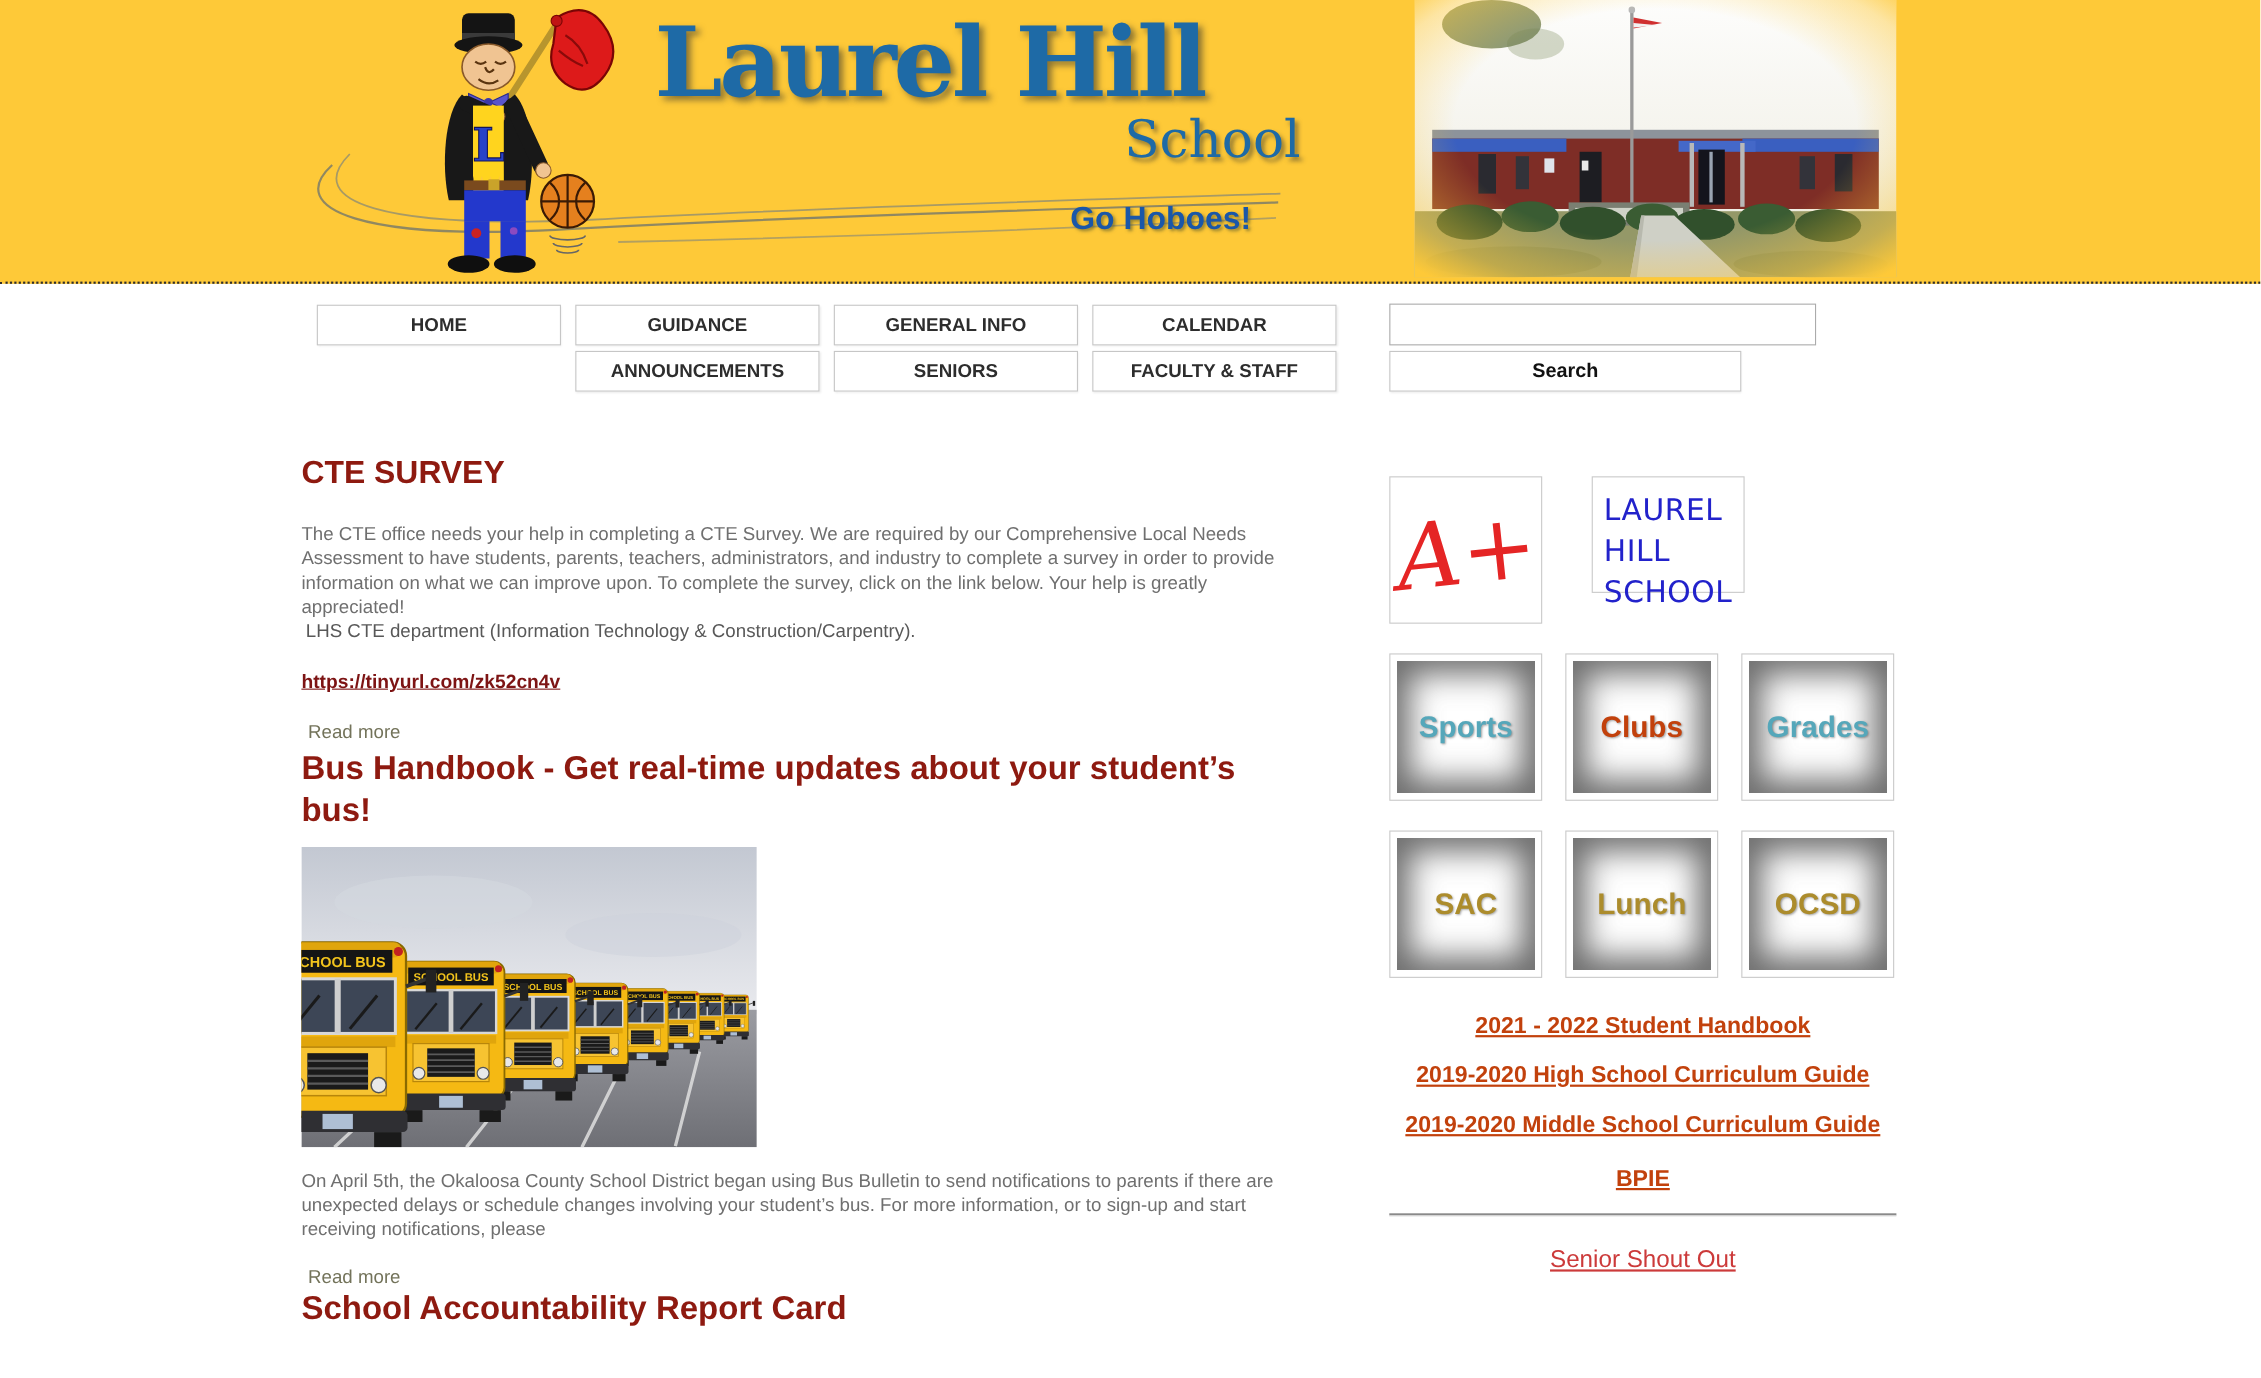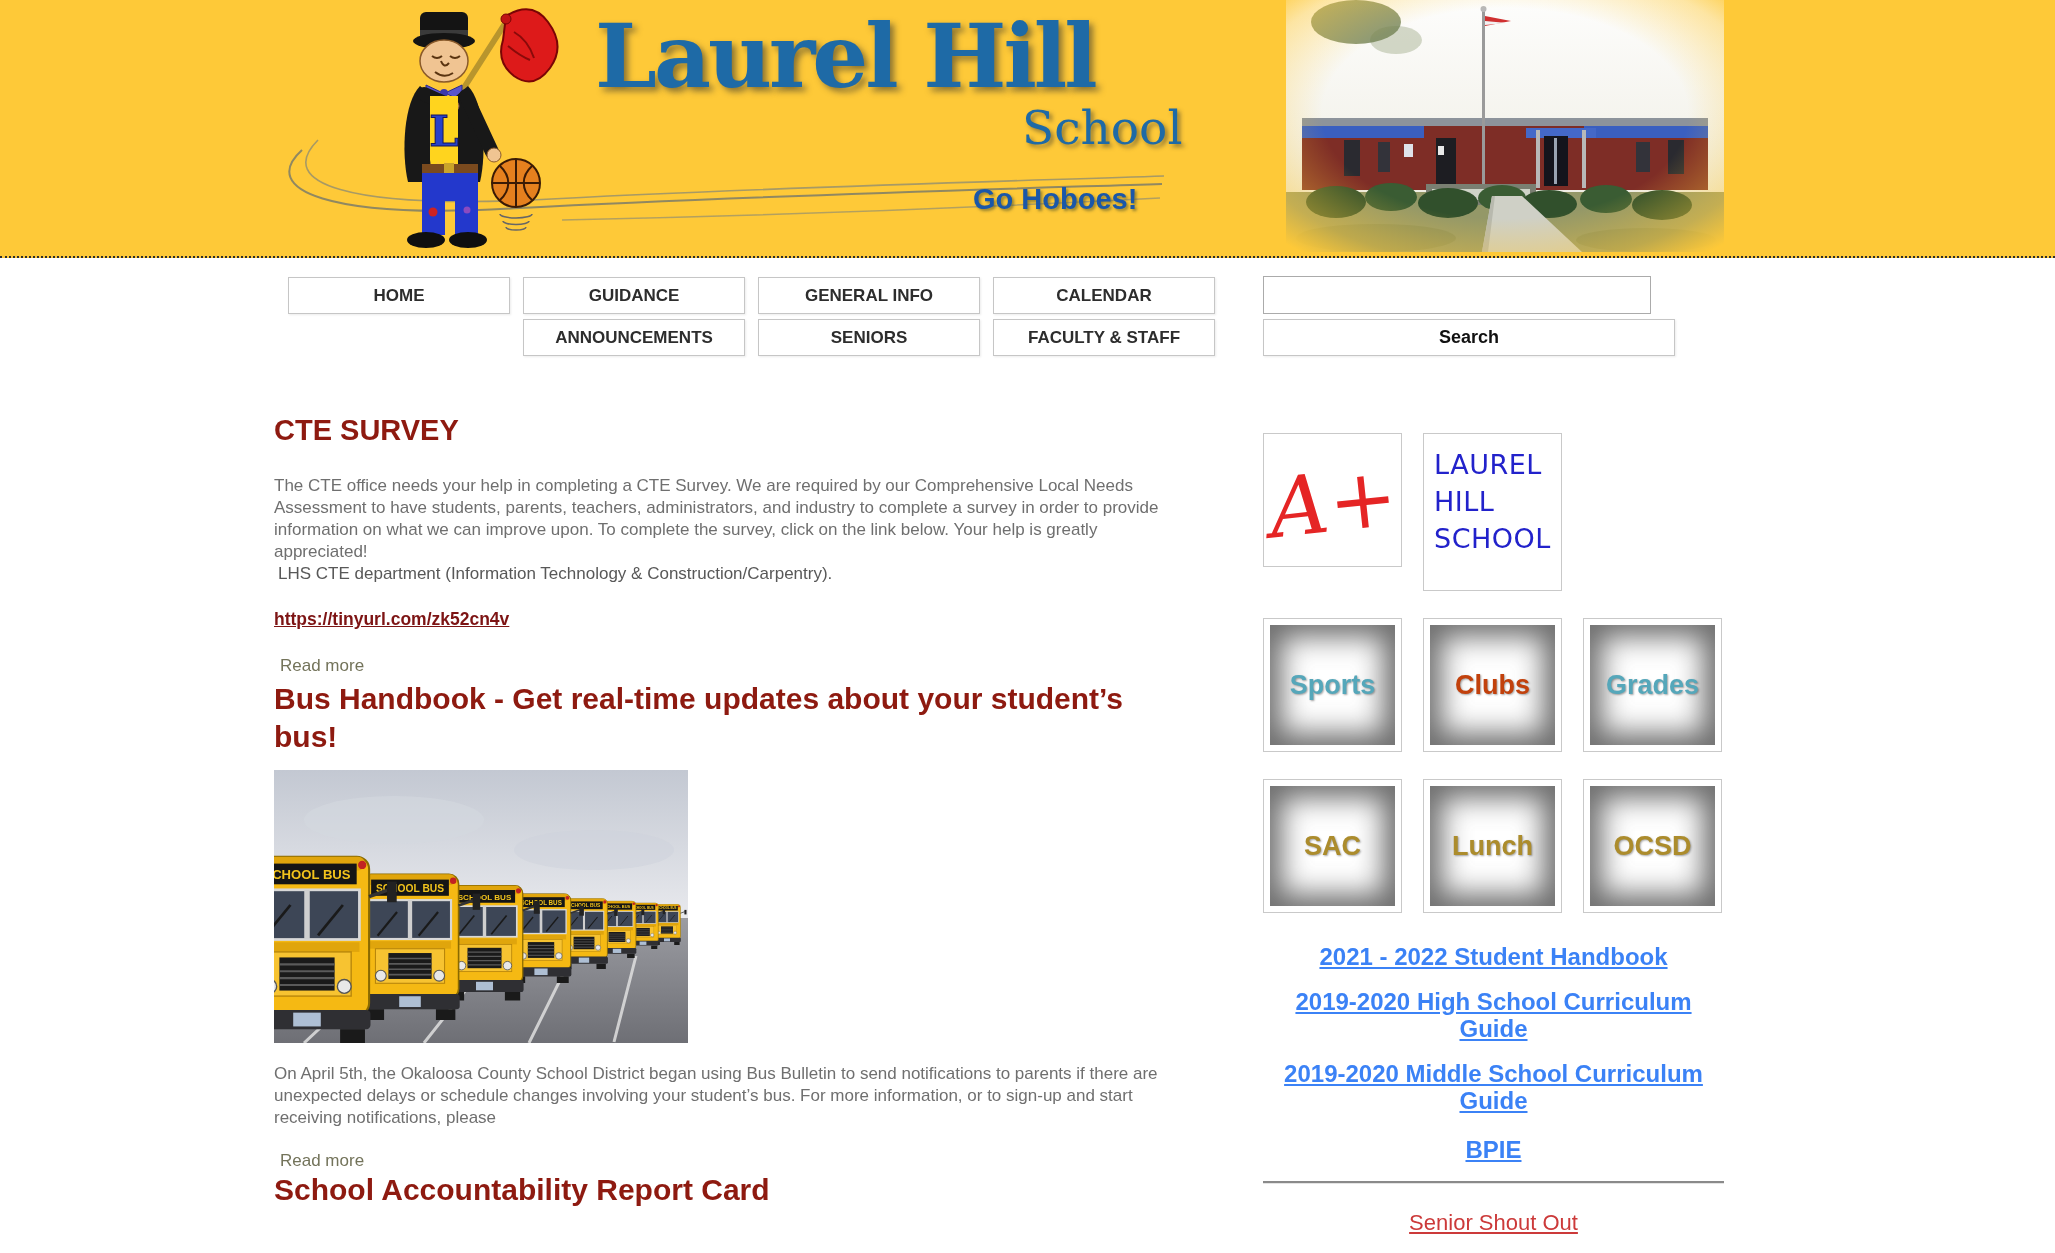--- a/index.html
+++ b/index.html
@@ -26,21 +26,21 @@
   .navbtn { position: absolute; background: #fff; border: 1px solid #c6c6c6;
     display: flex; align-items: center; justify-content: center; text-align: center;
     font-weight: bold; font-size: 17px; color: #2d2d2d; line-height: 21px;
     cursor: pointer; box-shadow: 1px 1px 2px rgba(0,0,0,.08); }
   .nb-r1 { top: 277px; height: 37px; width: 222px; }
   .nb-r2 { top: 319px; height: 37px; width: 222px; }
   .nb-c1 { left: 288px; } .nb-c2 { left: 523px; } .nb-c3 { left: 758px; } .nb-c4 { left: 993px; }
   .nb-tall { height: 63px; padding: 0 30px; }
   .search-input { position: absolute; left: 1263px; top: 276px; width: 388px; height: 38px;
     border: 1px solid #ababab; background: #fff; font-size: 17px; padding: 0 8px; }
-  .search-btn { position: absolute; left: 1263px; top: 319px; width: 412px; height: 37px;
+  .search-btn { position: absolute; left: 1263px; top: 319px; width: 320px; height: 37px;
     background: #fff; border: 1px solid #c6c6c6; font-weight: bold; font-size: 18px;
     color: #111; display: flex; align-items: center; justify-content: center; cursor: pointer;
     box-shadow: 1px 1px 2px rgba(0,0,0,.08); }
 
   
   .main { position: absolute; left: 274px; top: 414px; width: 905px; }
   .h-maroon { color: #8e1a10; font-weight: bold; }
   .main h1 { font-size: 29px; margin-bottom: 28px; }
   .body-text { font-size: 17px; color: #6f6f6f; line-height: 22px; width: 900px; }
   .dept-line { font-size: 17px; color: #585858; font-weight: normal; line-height: 22px; padding-left: 4px; }
@@ -57,33 +57,33 @@
   .read-more-2 { margin-top: 22px; }
   .main h3 { font-size: 30px; margin-top: 2px; }
 
   
   .sidebar { position: absolute; left: 1263px; top: 433px; width: 461px; }
   .logo-row { display: flex; gap: 21px; }
   .logo-box { width: 139px; height: 134px; border: 1px solid #c9c9c9; background: #fff;
     display: flex; align-items: center; justify-content: center; cursor: pointer; }
   .aplus { font-family: "DejaVu Serif", serif; font-style: italic; font-size: 82px;
     color: #e52525; transform: rotate(-6deg) translateY(2px); }
-  .name-box { width: 139px; height: 158px; border: 1px solid #c9c9c9; background: #fff;
-    padding: 12px 0 0 10px; cursor: pointer; }
+  .name-box { width: 139px; height: 106px; border: 1px solid #c9c9c9; background: #fff;
+    padding: 12px 0 0 10px; cursor: pointer; margin-left: 24px; }
   .name-box div { font-family: "DejaVu Sans", sans-serif; font-size: 27px; line-height: 37px;
     letter-spacing: 0.5px; color: #2222cb; }
   .tiles { margin-top: 27px; display: grid; grid-template-columns: repeat(3, 139px);
     grid-auto-rows: 134px; column-gap: 21px; row-gap: 27px; }
   .tile { border: 1px solid #c9c9c9; background: #fff; padding: 6px; cursor: pointer; }
   .tile-inner { width: 100%; height: 100%; background: #fff;
     box-shadow: inset 0 0 28px 12px rgba(72,72,72,.8);
     display: flex; align-items: center; justify-content: center; }
   .tile-label { font-weight: bold; font-size: 27px; text-shadow: 1px 1px 2px rgba(0,0,0,.35); }
   .side-link { display: block; margin-top: 18px; text-align: center; font-weight: bold;
-    font-size: 24px; line-height: 27px; color: #3b82f6; text-decoration: underline; cursor: pointer; }
+    font-size: 21px; line-height: 27px; color: #c2410c; text-decoration: underline; cursor: pointer; }
   .side-link.first { margin-top: 30px; }
   .side-link.bpie { margin-top: 22px; }
   .side-hr { margin-top: 18px; height: 3px; border: 0; border-top: 2px solid #8a8a8a;
     border-bottom: 1px solid #e4e4e4; background: transparent; }
   .senior-link { display: block; margin-top: 26px; text-align: center; font-size: 22px;
     color: #cc3a3a; text-decoration: underline; cursor: pointer; }
 </style>
 </head>
 <body>
 

